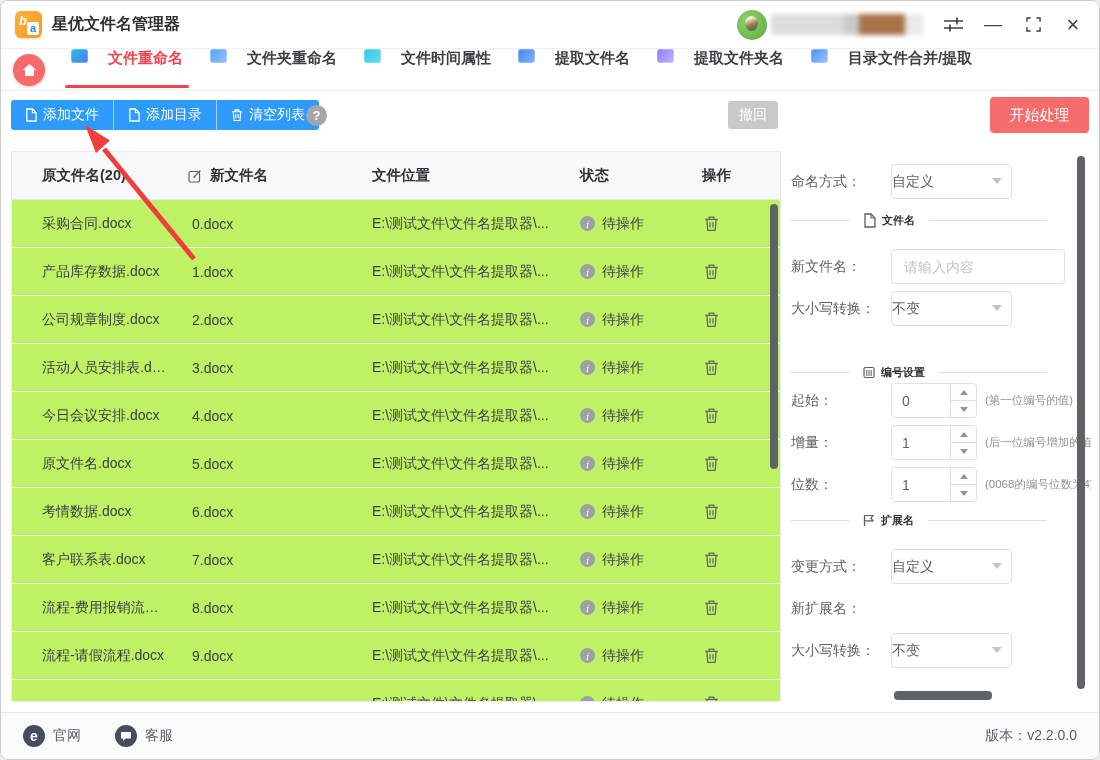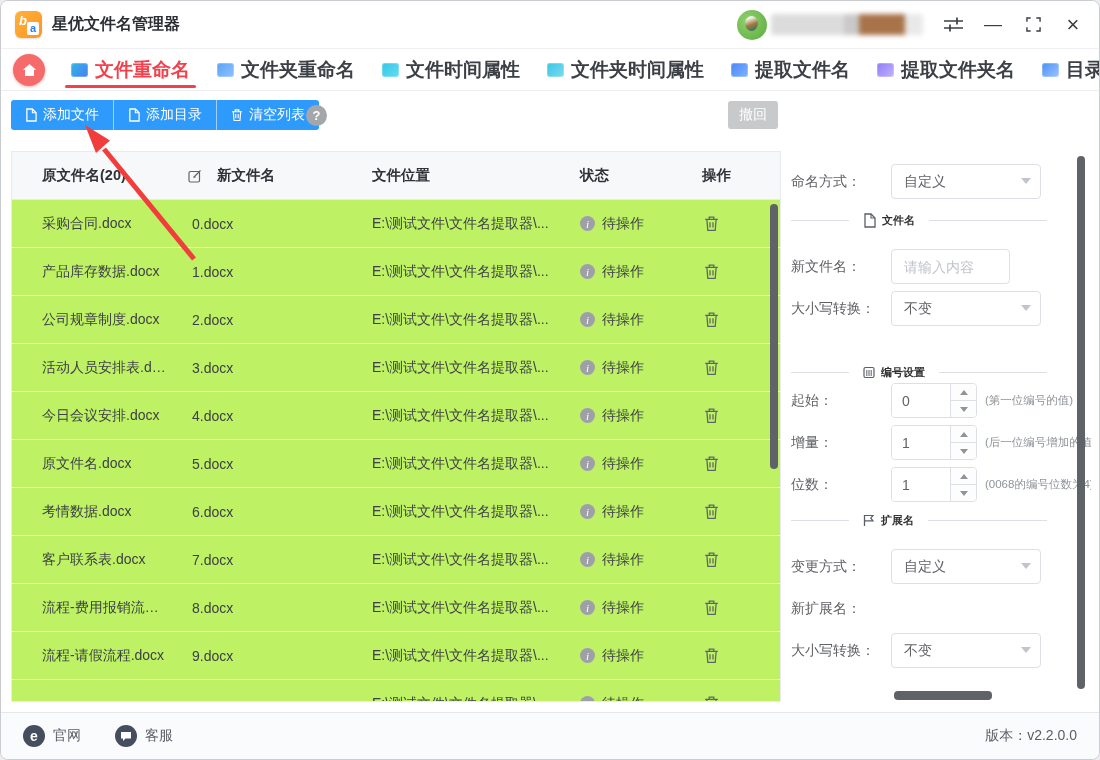--- a/index.html
+++ b/index.html
@@ -35,22 +35,22 @@
              cursor:pointer; color:#3a3f45; }
   .win-btn.close { font-size:22px; font-weight:300; }
   .win-btn.min { font-size:18px; }
 
   
   .tabbar { position:absolute; left:0; top:48px; right:0; height:42px; background:#fff;
             border-bottom:1px solid #ecedf0; display:flex; align-items:center; padding-left:12px; }
   .home-btn { width:32px; height:32px; border-radius:50%; background:#f56a6a; display:flex;
               align-items:center; justify-content:center; cursor:pointer; flex:none; box-shadow:0 1px 3px rgba(245,106,106,.5); }
   .tabs { display:flex; align-items:center; height:100%; margin-left:26px; gap:27px; }
-  .tab { display:flex; align-items:center; gap:7px; height:100%; cursor:pointer; position:relative;
-         font-size:19px; font-weight:700; color:#3c4046; white-space:nowrap; }
+  .tab { display:flex; gap:20px; height:100%; cursor:pointer; position:relative;
+         font-size:15px; font-weight:700; color:#3c4046; white-space:nowrap; }
   .tab.active { color:#f0414d; }
   .tab.active::after { content:''; position:absolute; left:-6px; right:-6px; bottom:2px; height:3px;
          border-radius:2px; background:#f0414d; }
   .tab-icon { width:17px; height:14px; border-radius:3px; flex:none; box-shadow:inset 0 0 0 1px rgba(255,255,255,.25); }
 
   
   .toolbar { position:absolute; left:0; top:90px; right:0; height:60px; background:#fff; }
   .btn-group { position:absolute; left:10px; top:9px; height:30px; display:flex; border-radius:3px; overflow:hidden; }
   .tool-btn { background:#2e9afb; color:#fff; font-size:14px; display:flex; align-items:center; gap:6px;
               padding:0 14px; cursor:pointer; border:none; font-family:inherit; }
@@ -71,37 +71,37 @@
   .thead, .trow { display:grid; grid-template-columns:160px 180px 208px 122px 1fr; align-items:center; }
   .thead { height:48px; background:#f7f8fa; border-bottom:1px solid #e6e9f0; font-size:14.5px;
            font-weight:700; color:#2f3237; }
   .trow { height:48px; border-bottom:1px solid #eef0f4; font-size:14px; color:#3d4146; background:#bef264; }
   .cell { overflow:hidden; white-space:nowrap; text-overflow:ellipsis; }
   .c-orig { padding-left:30px; }
   .c-new  { padding-left:20px; }
   .c-loc  { padding-left:20px; }
   .c-status { padding-left:20px; display:flex; align-items:center; gap:7px; }
   .c-act  { padding-left:20px; }
-  .h-new  { display:flex; align-items:center; gap:15px; padding-left:16px; }
+  .h-new  { display:flex; align-items:center; gap:8px; padding-left:16px; }
   .info-icon { width:15px; height:15px; border-radius:50%; background:#9da0a6; color:#fff;
            font-size:11px; font-style:italic; font-family:"Liberation Serif", serif; display:flex;
            align-items:center; justify-content:center; flex:none; }
   .trash-btn { background:none; border:none; cursor:pointer; padding:2px; display:flex; }
   .tbl-scroll { position:absolute; right:2px; top:52px; width:8px; height:265px; background:#5f6368; border-radius:4px; }
 
   
   .panel { position:absolute; left:790px; top:150px; width:300px; height:551px; background:#fff;
            padding-top:13px; overflow:hidden; }
   .frow { display:flex; align-items:center; height:35px; margin-bottom:7px; }
   .frow label { width:100px; text-align:left; padding-right:8px; font-size:14px; color:#606266; flex:none; white-space:nowrap; }
-  .select { position:relative; width:150px; height:35px; border:1px solid #dcdfe6; border-radius:4px;
-           background:#fff; font-size:14px; color:#606266; line-height:33px; padding-left:12px; cursor:pointer; }
+  .select { position:relative; width:121px; height:35px; border:1px solid #dcdfe6; border-radius:4px;
+           background:#fff; font-size:14px; color:#606266; line-height:33px; cursor:pointer; }
   .select .chev { position:absolute; right:9px; top:13px; width:0; height:0; border-left:5px solid transparent;
            border-right:5px solid transparent; border-top:6px solid #c0c4cc; }
-  .text-input { width:119px; height:35px; border:1px solid #dcdfe6; border-radius:4px; padding-left:12px;
+  .text-input { width:174px; height:35px; border:1px solid #dcdfe6; border-radius:4px; padding-left:12px;
            font-size:14px; color:#606266; outline:none; font-family:inherit; }
   .text-input::placeholder { color:#c0c4cc; }
   .divider { display:flex; align-items:center; height:21px; font-size:11px; font-weight:700; color:#303133; }
   .divider .ic { margin-right:6px; display:flex; }
   .line-l { width:58px; height:1px; background:#dcdfe6; margin-right:14px; }
   .line-r { flex:1; height:1px; background:#dcdfe6; margin-left:14px; margin-right:44px; }
   .d1 { margin:11px 0 18px; } .d2 { margin:36px 0 0; } .d3 { margin:8px 0 18px; }
   .spinner { width:86px; height:35px; border:1px solid #dcdfe6; border-radius:4px; display:flex; overflow:hidden; flex:none; }
   .spin-input { flex:1; min-width:0; border:none; outline:none; padding-left:10px; font-size:14px; color:#606266; font-family:inherit; }
   .spin-arrows { width:26px; border-left:1px solid #dcdfe6; display:flex; flex-direction:column; background:#fdfdfd; }
@@ -180,24 +180,20 @@
         </div>
         <div class="tab">
           <span class="tab-icon" style="background: linear-gradient(135deg, rgb(90, 162, 247), rgb(142, 194, 255));"></span>
           <span>文件夹重命名</span>
         </div>
         <div class="tab">
           <span class="tab-icon" style="background: linear-gradient(135deg, rgb(53, 199, 230), rgb(100, 220, 242));"></span>
           <span>文件时间属性</span>
         </div>
         <div class="tab">
-          <span class="tab-icon" style="background: linear-gradient(135deg, rgb(53, 199, 230), rgb(127, 217, 239));"></span>
-          <span>文件夹时间属性</span>
-        </div>
-        <div class="tab">
           <span class="tab-icon" style="background: linear-gradient(135deg, rgb(74, 134, 247), rgb(127, 179, 255));"></span>
           <span>提取文件名</span>
         </div>
         <div class="tab">
           <span class="tab-icon" style="background: linear-gradient(135deg, rgb(143, 123, 245), rgb(195, 180, 255));"></span>
           <span>提取文件夹名</span>
         </div>
         <div class="tab">
           <span class="tab-icon" style="background: linear-gradient(135deg, rgb(74, 144, 245), rgb(156, 197, 255));"></span>
           <span>目录文件合并/提取</span>
@@ -223,20 +219,21 @@
       </button>
       <button class="tool-btn">
         <svg width="12" height="14" viewBox="0 0 13 14">
             <path d="M1 3.5h11M4.5 3V1.5h4V3M2.5 3.5l.8 9.5h6.4l.8-9.5M5.2 6v4.5M7.8 6v4.5" stroke="#fff" stroke-width="1.2" fill="none"></path>
           </svg>
         <span>清空列表</span>
       </button>
     </div>
     <div class="help-circle">?</div>
     <button class="undo-btn">撤回</button>
+    <button class="start-btn">开始处理</button>
   </div>
 
   <div class="table">
     <div class="thead">
       <div class="cell c-orig">原文件名(20)</div>
       <div class="cell h-new">
         <svg width="14" height="14" viewBox="0 0 14 14">
             <rect x="1" y="2.5" width="10.5" height="10.5" rx="1.5" stroke="#606266" fill="none" stroke-width="1.2"></rect>
             <path d="M5.5 8.5L12.5 1.5M5.5 8.5l2-.5" stroke="#606266" stroke-width="1.2" fill="none"></path>
           </svg>

